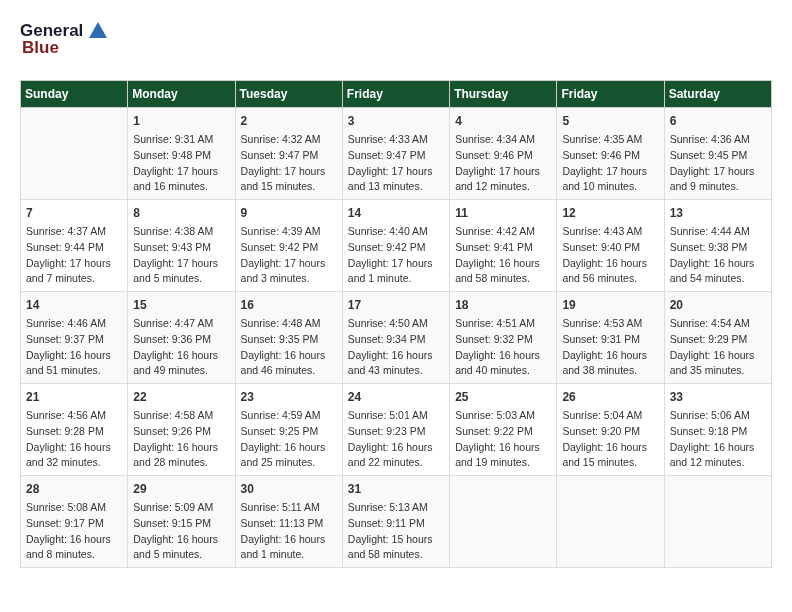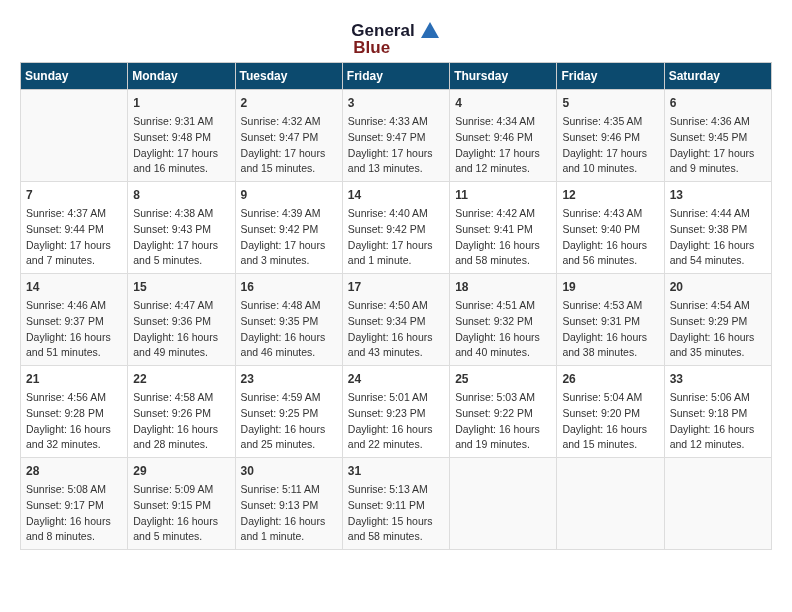--- a/index.html
+++ b/index.html
@@ -5,23 +5,23 @@
     * { margin: 0; padding: 0; box-sizing: border-box; }
     body {
       font-family: Arial, sans-serif;
       background: #fff;
       width: 792px;
       min-height: 612px;
       padding: 20px;
     }
     .header-area {
       display: flex;
-      justify-content: center;
+      justify-content: flex-start;
       align-items: flex-start;
-      margin-bottom: 4px;
+      margin-bottom: 22px;
     }
     .logo {
       display: flex;
       flex-direction: column;
       align-items: flex-start;
     }
     .logo-row {
       display: flex;
       align-items: center;
       gap: 2px;
@@ -38,21 +38,21 @@
       font-size: 16px;
       color: #333;
       font-weight: normal;
     }
     table {
       width: 100%;
       border-collapse: collapse;
       font-size: 11px;
     }
     thead tr th {
-      background-color: #0c4a6e;
+      background-color: #14532d;
       color: #fff;
       padding: 6px 4px;
       text-align: left;
       font-size: 12px;
       font-weight: bold;
       border: 1px solid #ccc;
     }
     tbody tr td {
       vertical-align: top;
       padding: 4px 5px;
@@ -378,21 +378,21 @@
             <div>Sunrise: 5:09 AM</div>
             <div>Sunset: 9:15 PM</div>
             <div>Daylight: 16 hours</div>
             <div>and 5 minutes.</div>
           </div>
         </td>
         <td>
           <span class="day-num">30</span>
           <div class="cell-content">
             <div>Sunrise: 5:11 AM</div>
-            <div>Sunset: 9:13 PM</div>
+            <div>Sunset: 11:13 PM</div>
             <div>Daylight: 16 hours</div>
             <div>and 1 minute.</div>
           </div>
         </td>
         <td>
           <span class="day-num">31</span>
           <div class="cell-content">
             <div>Sunrise: 5:13 AM</div>
             <div>Sunset: 9:11 PM</div>
             <div>Daylight: 15 hours</div>

